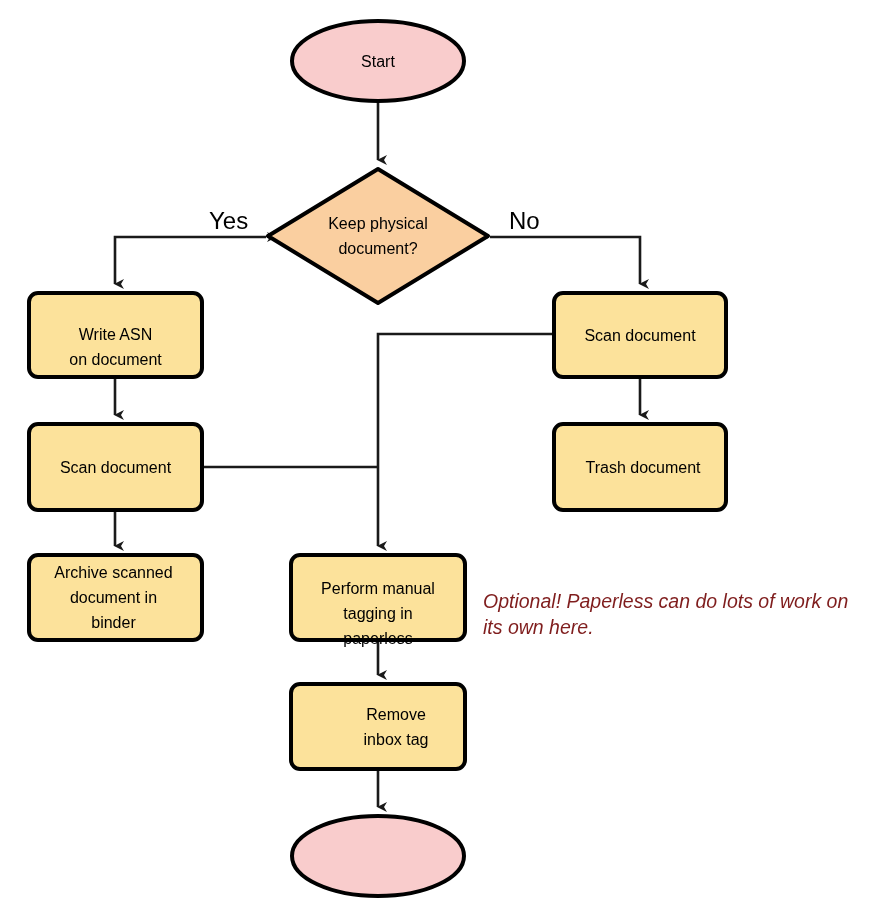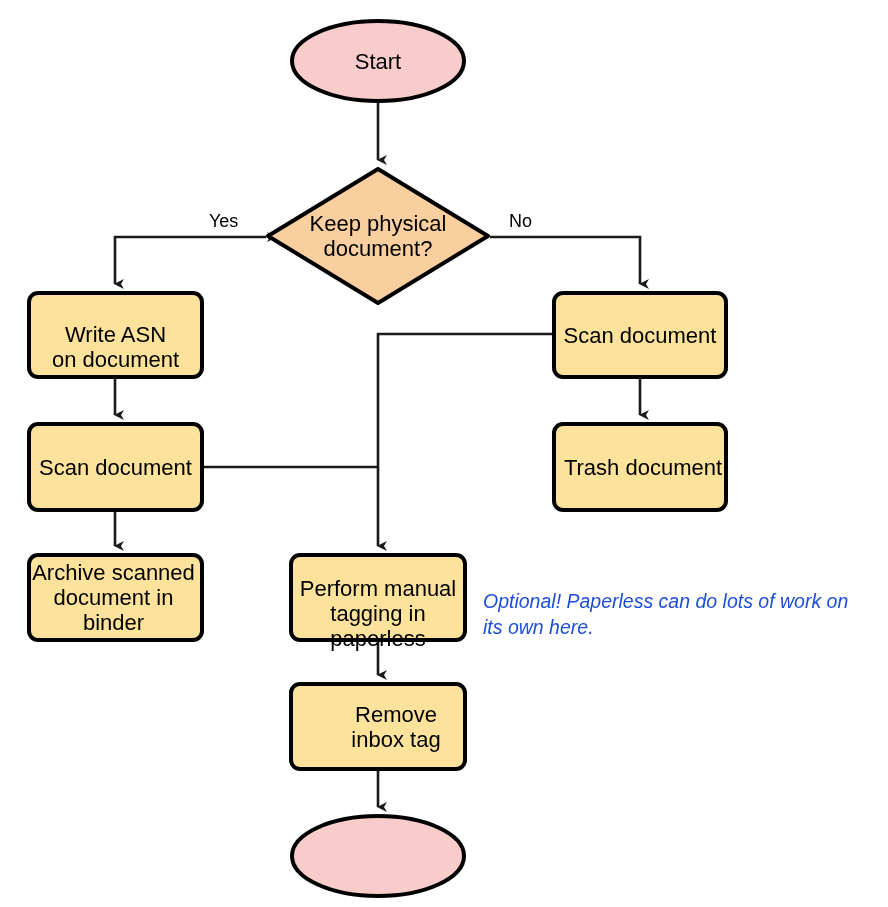--- a/index.html
+++ b/index.html
@@ -28,36 +28,36 @@
     height: 907px;
   }
   .node-label {
     position: absolute;
     display: flex;
     align-items: center;
     justify-content: center;
     text-align: center;
     color: #000000;
     font-family: "Liberation Sans", sans-serif;
-    font-size: 22px;
+    font-size: 16px;
     line-height: 25px;
     white-space: pre-line;
     pointer-events: none;
   }
   .edge-label {
     position: absolute;
     color: #000000;
     font-family: "Liberation Sans", sans-serif;
-    font-size: 18px;
+    font-size: 24px;
     line-height: 22px;
     white-space: nowrap;
   }
   .note-text {
     position: absolute;
-    color: #1d4ed8;
+    color: #7f1d1d;
     font-family: "Liberation Sans", sans-serif;
     font-style: italic;
     font-size: 19.5px;
     line-height: 26px;
     white-space: pre-line;
   }
 </style>
 </head>
 <body>
 

